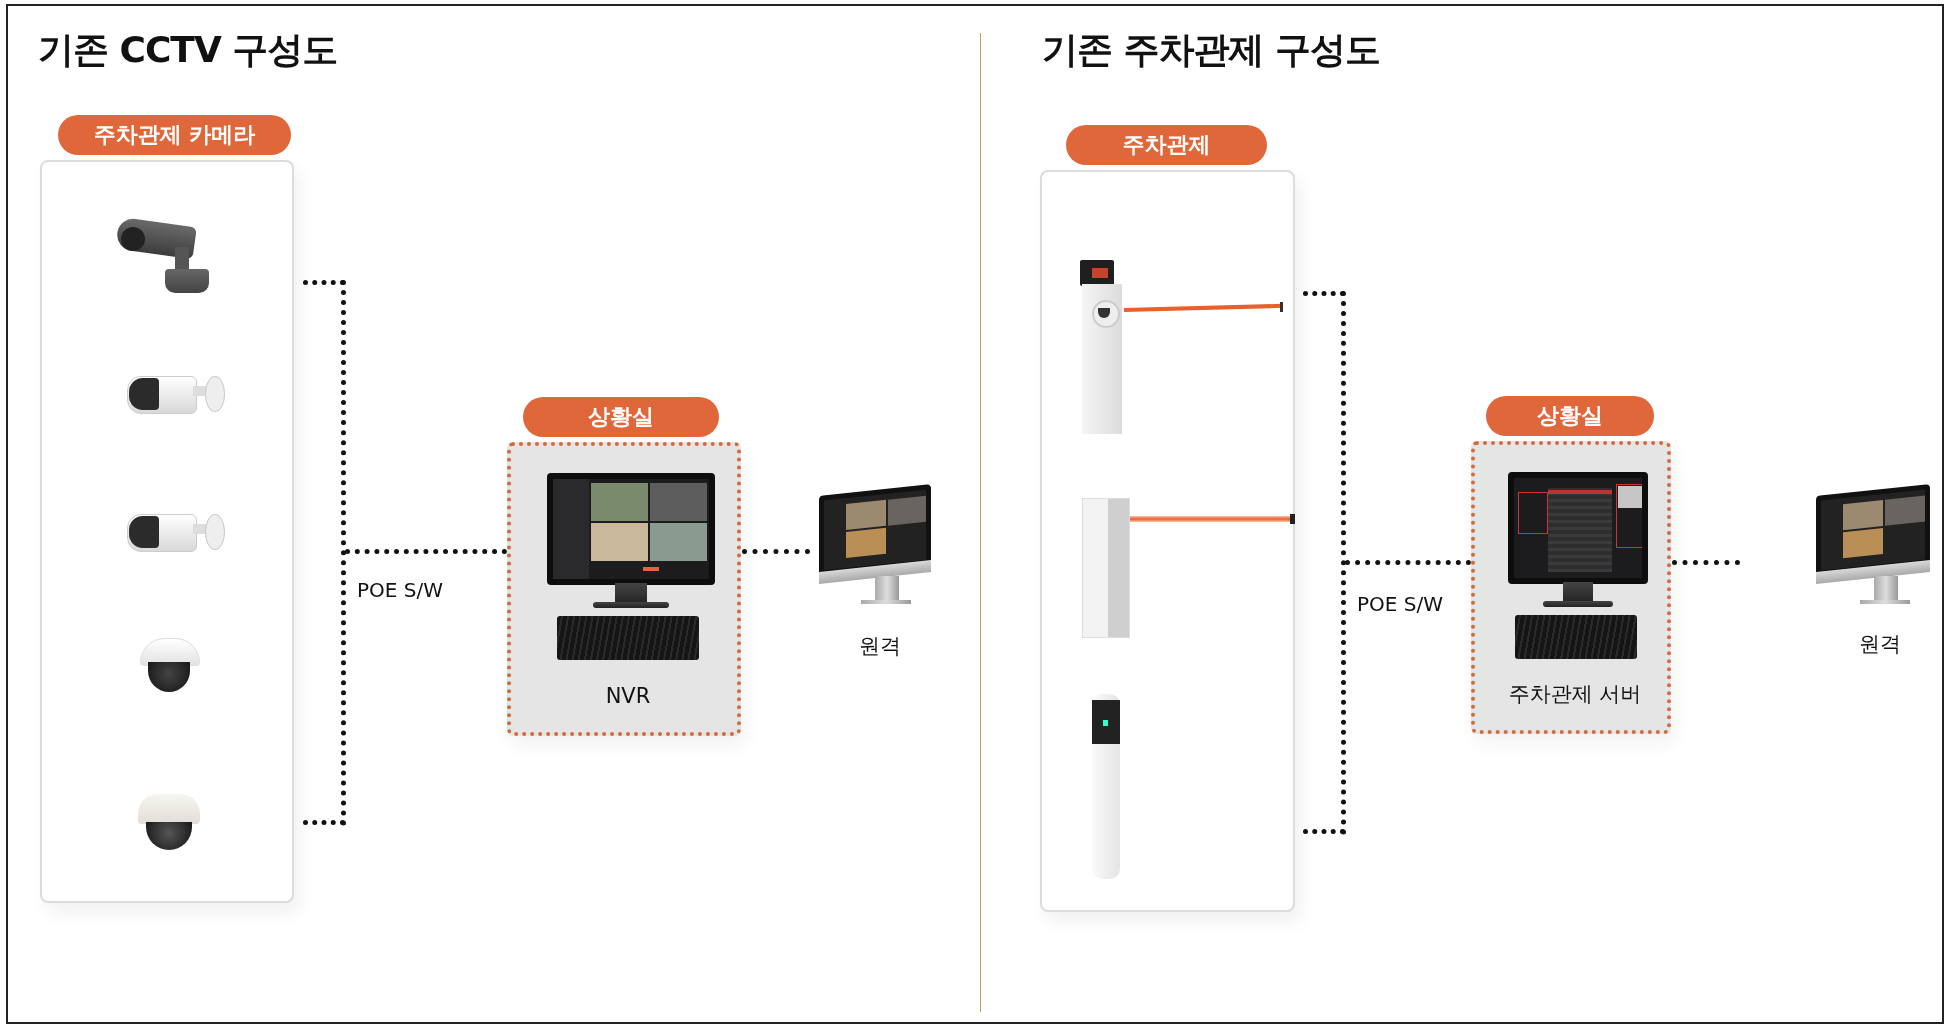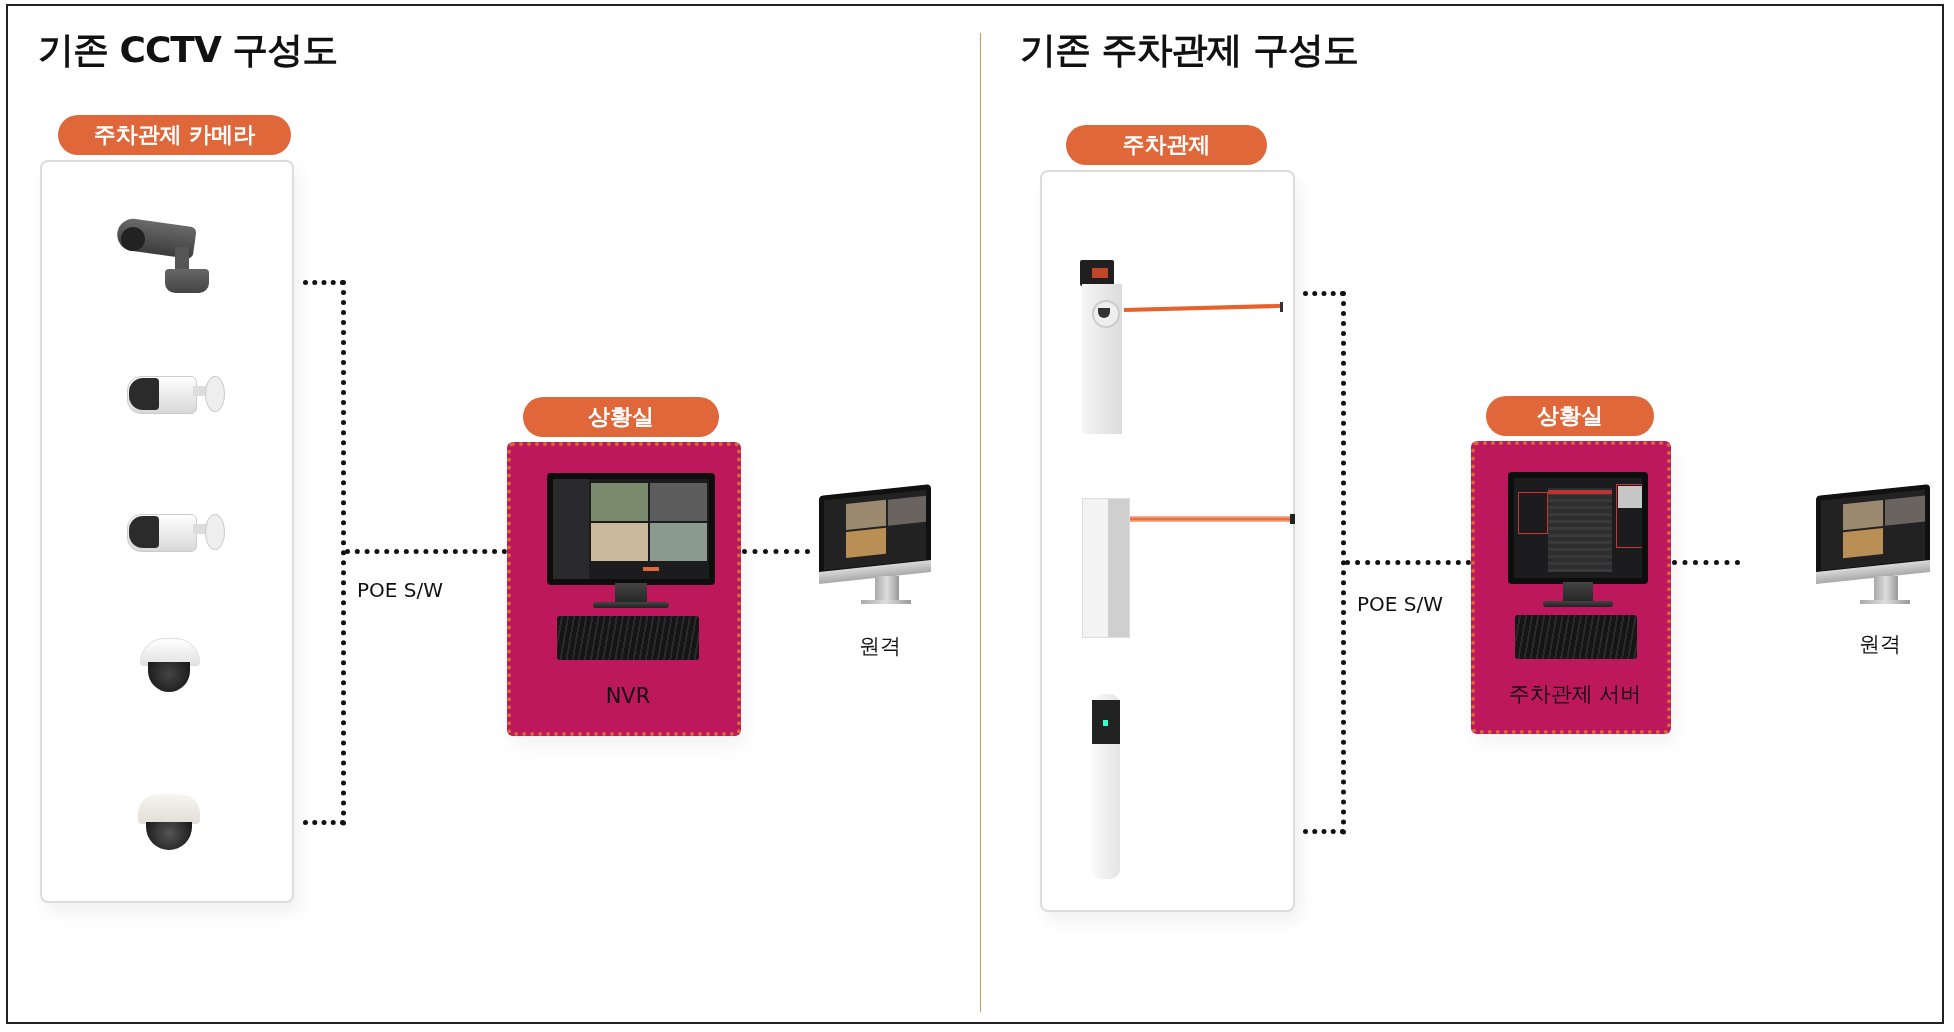--- a/index.html
+++ b/index.html
@@ -3,21 +3,21 @@
 <meta charset="utf-8">
 <style>
   html,body{margin:0;padding:0;background:#fff;}
   body{width:1954px;height:1032px;position:relative;overflow:hidden;font-family:"DejaVu Sans","Liberation Sans",sans-serif;}
   .frame{position:absolute;left:6px;top:4px;width:1938px;height:1020px;border:2px solid #222;box-sizing:border-box;}
   .abs{position:absolute;}
   .title{font-size:36px;font-weight:bold;color:#111;letter-spacing:-1px;white-space:nowrap;}
   .divider{position:absolute;left:980px;top:33px;width:1px;height:979px;background:#c8965f;}
   .pill{position:absolute;background:#e0673a;color:#fff;border-radius:22px;font-weight:bold;font-size:22px;display:flex;align-items:center;justify-content:center;white-space:nowrap;}
   .panel{position:absolute;background:#fff;border:2px solid #dcdcdc;border-radius:8px;box-shadow:6px 10px 18px rgba(0,0,0,0.06);box-sizing:border-box;}
-  .room{position:absolute;background:#be185d;border:4px dotted #d4693a;border-radius:6px;box-sizing:border-box;box-shadow:4px 10px 18px rgba(0,0,0,0.05);}
+  .room{position:absolute;background:#e5e5e5;border:4px dotted #d4693a;border-radius:6px;box-sizing:border-box;box-shadow:4px 10px 18px rgba(0,0,0,0.05);}
   .vdots{position:absolute;width:0;border-left:5px dotted #111;}
   .hdots{position:absolute;height:0;border-top:5px dotted #111;}
   .label{position:absolute;font-size:20px;color:#111;white-space:nowrap;}
   .clabel{position:absolute;font-size:21px;color:#111;white-space:nowrap;transform:translateX(-50%);}
   
   .dev{position:absolute;}
   .screen{position:absolute;background:#1c1c1e;border:6px solid #0d0d0d;border-radius:4px;box-sizing:border-box;overflow:hidden;}
   .scr-grid{position:absolute;display:grid;grid-template-columns:1fr 1fr;grid-template-rows:1fr 1fr;gap:2px;}
   .scr-grid div{background:#6d7a68;}
   .stand{position:absolute;background:linear-gradient(#444,#222);}
@@ -101,21 +101,21 @@
     <div style="position:absolute;left:64px;top:6px;width:40px;height:26px;background:#6a6460;"></div>
   </div>
   <div class="imac-chin" style="left:4px;top:96px;width:112px;height:12px;"></div>
   <div class="imac-stand" style="left:60px;top:106px;width:24px;height:26px;"></div>
   <div class="imac-stand" style="left:46px;top:130px;width:50px;height:4px;"></div>
 </div>
 <div class="clabel" style="left:880px;top:632px;">원격</div>
 
 <div class="divider"></div>
 
-<div class="abs title" style="left:1020px;top:26px;">기존 주차관제 구성도</div>
+<div class="abs title" style="left:1042px;top:26px;">기존 주차관제 구성도</div>
 
 <div class="pill" style="left:1066px;top:125px;width:201px;height:40px;">주차관제</div>
 
 <div class="panel" style="left:1040px;top:170px;width:255px;height:742px;">
 
   <div class="dev" style="left:38px;top:88px;width:210px;height:175px;">
     <div style="position:absolute;left:0;top:0;width:34px;height:26px;background:#1f1f1f;border-radius:2px;"></div>
     <div style="position:absolute;left:12px;top:8px;width:16px;height:10px;background:#c2472a;"></div>
     <div style="position:absolute;left:2px;top:24px;width:40px;height:150px;background:linear-gradient(90deg,#f5f5f5,#dcdcdc);"></div>
     <div style="position:absolute;left:12px;top:40px;width:24px;height:24px;background:#eee;border:2px solid #ccc;border-radius:50%;"></div>

